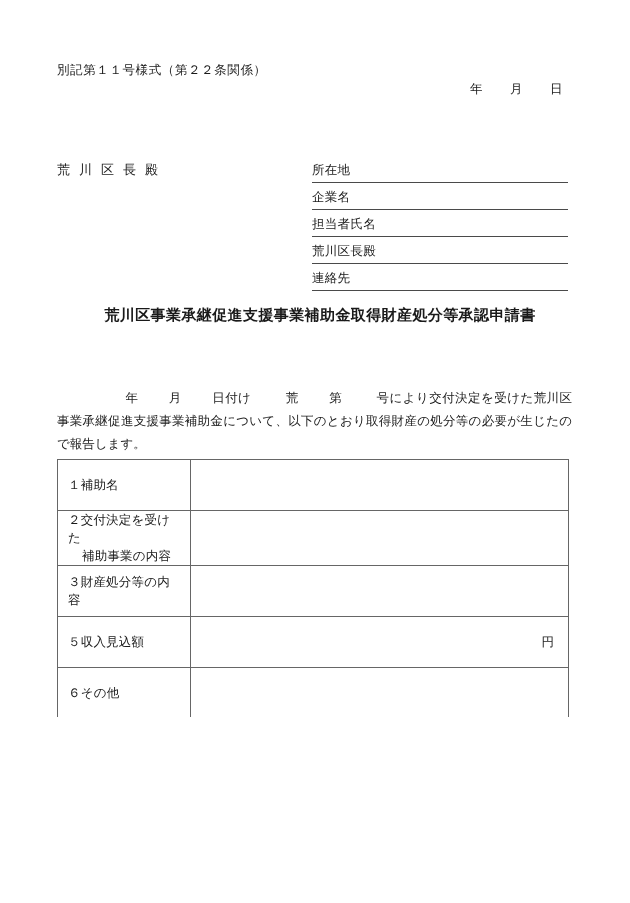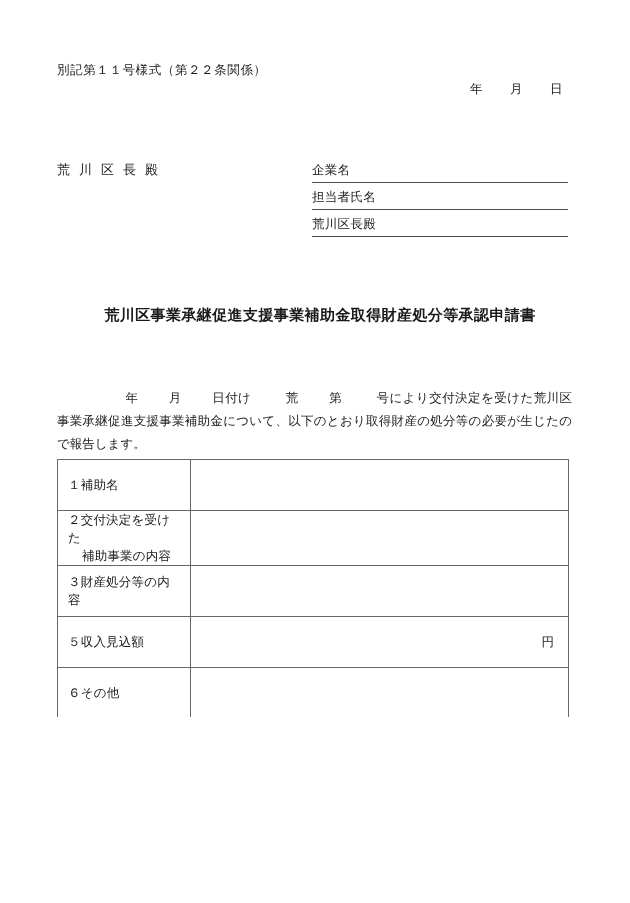--- a/index.html
+++ b/index.html
@@ -154,29 +154,37 @@
   <div class="date-line">
     <span class="dslot">年</span>
     <span class="dslot">月</span>
     <span class="dlast">日</span>
   </div>
 
   <div class="addressee">荒川区長殿</div>
 
   <div class="applicant">
     <div class="applicant-row">
+      <span class="flabel">所在地</span>
+      <span class="fvalue"></span>
+    </div>
+    <div class="applicant-row">
       <span class="flabel">企業名</span>
       <span class="fvalue"></span>
     </div>
     <div class="applicant-row">
       <span class="flabel">担当者氏名</span>
       <span class="fvalue"></span>
     </div>
     <div class="applicant-row">
       <span class="flabel">荒川区長殿</span>
+      <span class="fvalue"></span>
+    </div>
+    <div class="applicant-row">
+      <span class="flabel">連絡先</span>
       <span class="fvalue"></span>
     </div>
   </div>
 
   <div class="doc-title">荒川区事業承継促進支援事業補助金取得財産処分等承認申請書</div>
 
   <div class="body-para">
     <span class="lead"></span><span>年</span><span class="gap-sm"></span><span>月</span><span class="gap-sm"></span><span>日付け</span><span class="gap-md"></span><span>荒</span><span class="gap-sm"></span><span>第</span><span class="gap-md"></span><span>号により交付決定を受けた荒川区事業承継促進支援事業補助金について、以下のとおり取得財産の処分等の必要が生じたので報告します。</span>
   </div>
 

